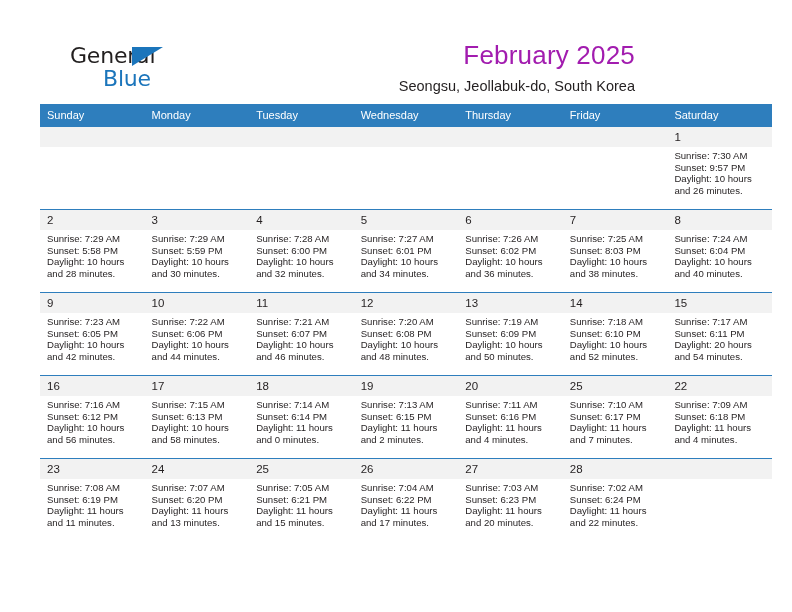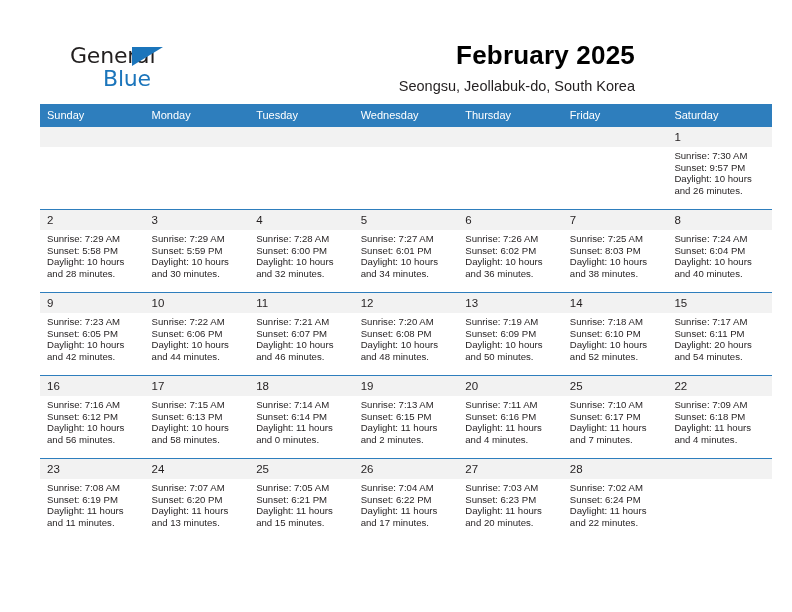--- a/index.html
+++ b/index.html
@@ -70,22 +70,22 @@
 
   .title-block {
     position: absolute;
     right: 34px;
     top: 31px;
     text-align: right;
   }
   .cal-title {
     font-size: 26px;
     line-height: 32px;
-    font-weight: 700;
-    color: #000000;
+    font-weight: 400;
+    color: #a21caf;
     letter-spacing: 0.2px;
   }
   .cal-subtitle {
     margin-top: 6px;
     font-size: 14.5px;
     line-height: 18px;
     font-weight: 400;
     color: #231f20;
   }
 

